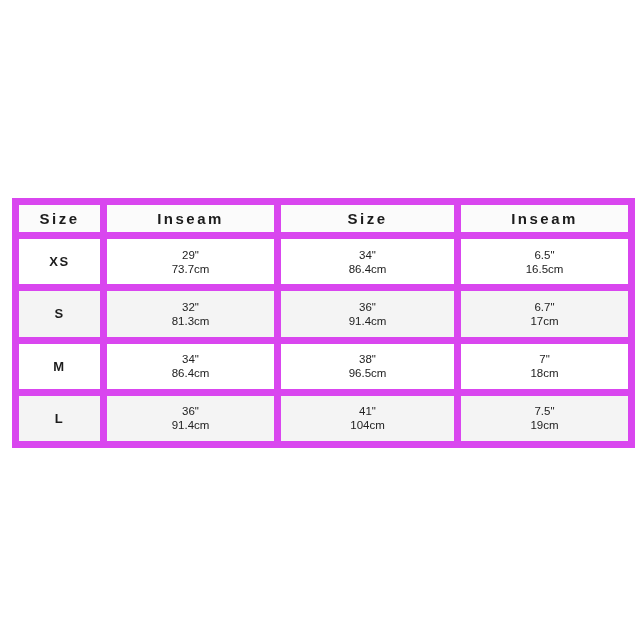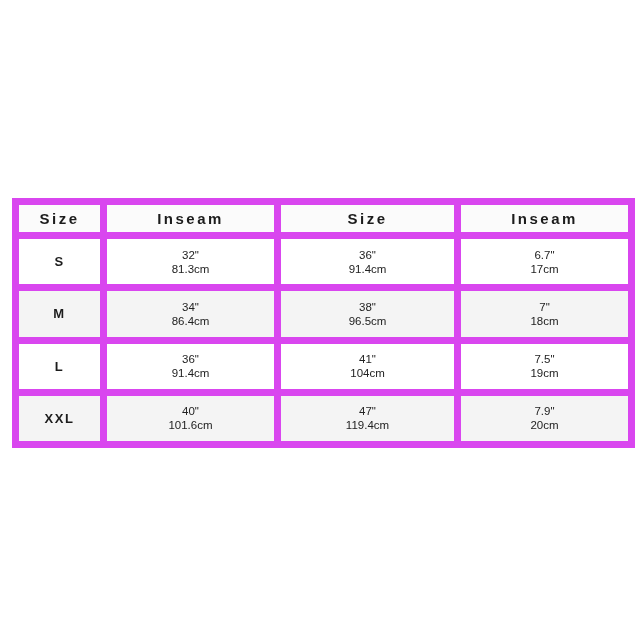--- a/index.html
+++ b/index.html
@@ -79,20 +79,41 @@
     <thead>
       <tr>
         <th>Size</th>
         <th>Inseam</th>
         <th>Size</th>
         <th>Inseam</th>
       </tr>
     </thead>
     <tbody>
 
+      <tr>
+        <td class="size-cell">XS</td>
+        <td>
+            <div class="cell-lines">
+          <span class="val-in">29"</span>
+          <span class="val-cm">73.7cm</span>
+        </div>
+          </td>
+        <td>
+            <div class="cell-lines">
+          <span class="val-in">34"</span>
+          <span class="val-cm">86.4cm</span>
+        </div>
+          </td>
+        <td>
+            <div class="cell-lines">
+          <span class="val-in">6.5"</span>
+          <span class="val-cm">16.5cm</span>
+        </div>
+          </td>
+      </tr>
 
       <tr>
         <td class="size-cell">S</td>
         <td>
             <div class="cell-lines">
           <span class="val-in">32"</span>
           <span class="val-cm">81.3cm</span>
         </div>
           </td>
         <td>
@@ -147,37 +168,16 @@
           </td>
         <td>
             <div class="cell-lines">
           <span class="val-in">7.5"</span>
           <span class="val-cm">19cm</span>
         </div>
           </td>
       </tr>
 
 
-      <tr>
-        <td class="size-cell">XXL</td>
-        <td>
-            <div class="cell-lines">
-          <span class="val-in">40"</span>
-          <span class="val-cm">101.6cm</span>
-        </div>
-          </td>
-        <td>
-            <div class="cell-lines">
-          <span class="val-in">47"</span>
-          <span class="val-cm">119.4cm</span>
-        </div>
-          </td>
-        <td>
-            <div class="cell-lines">
-          <span class="val-in">7.9"</span>
-          <span class="val-cm">20cm</span>
-        </div>
-          </td>
-      </tr>
 
     </tbody>
   </table>
 </div>
 
 </body></html>

